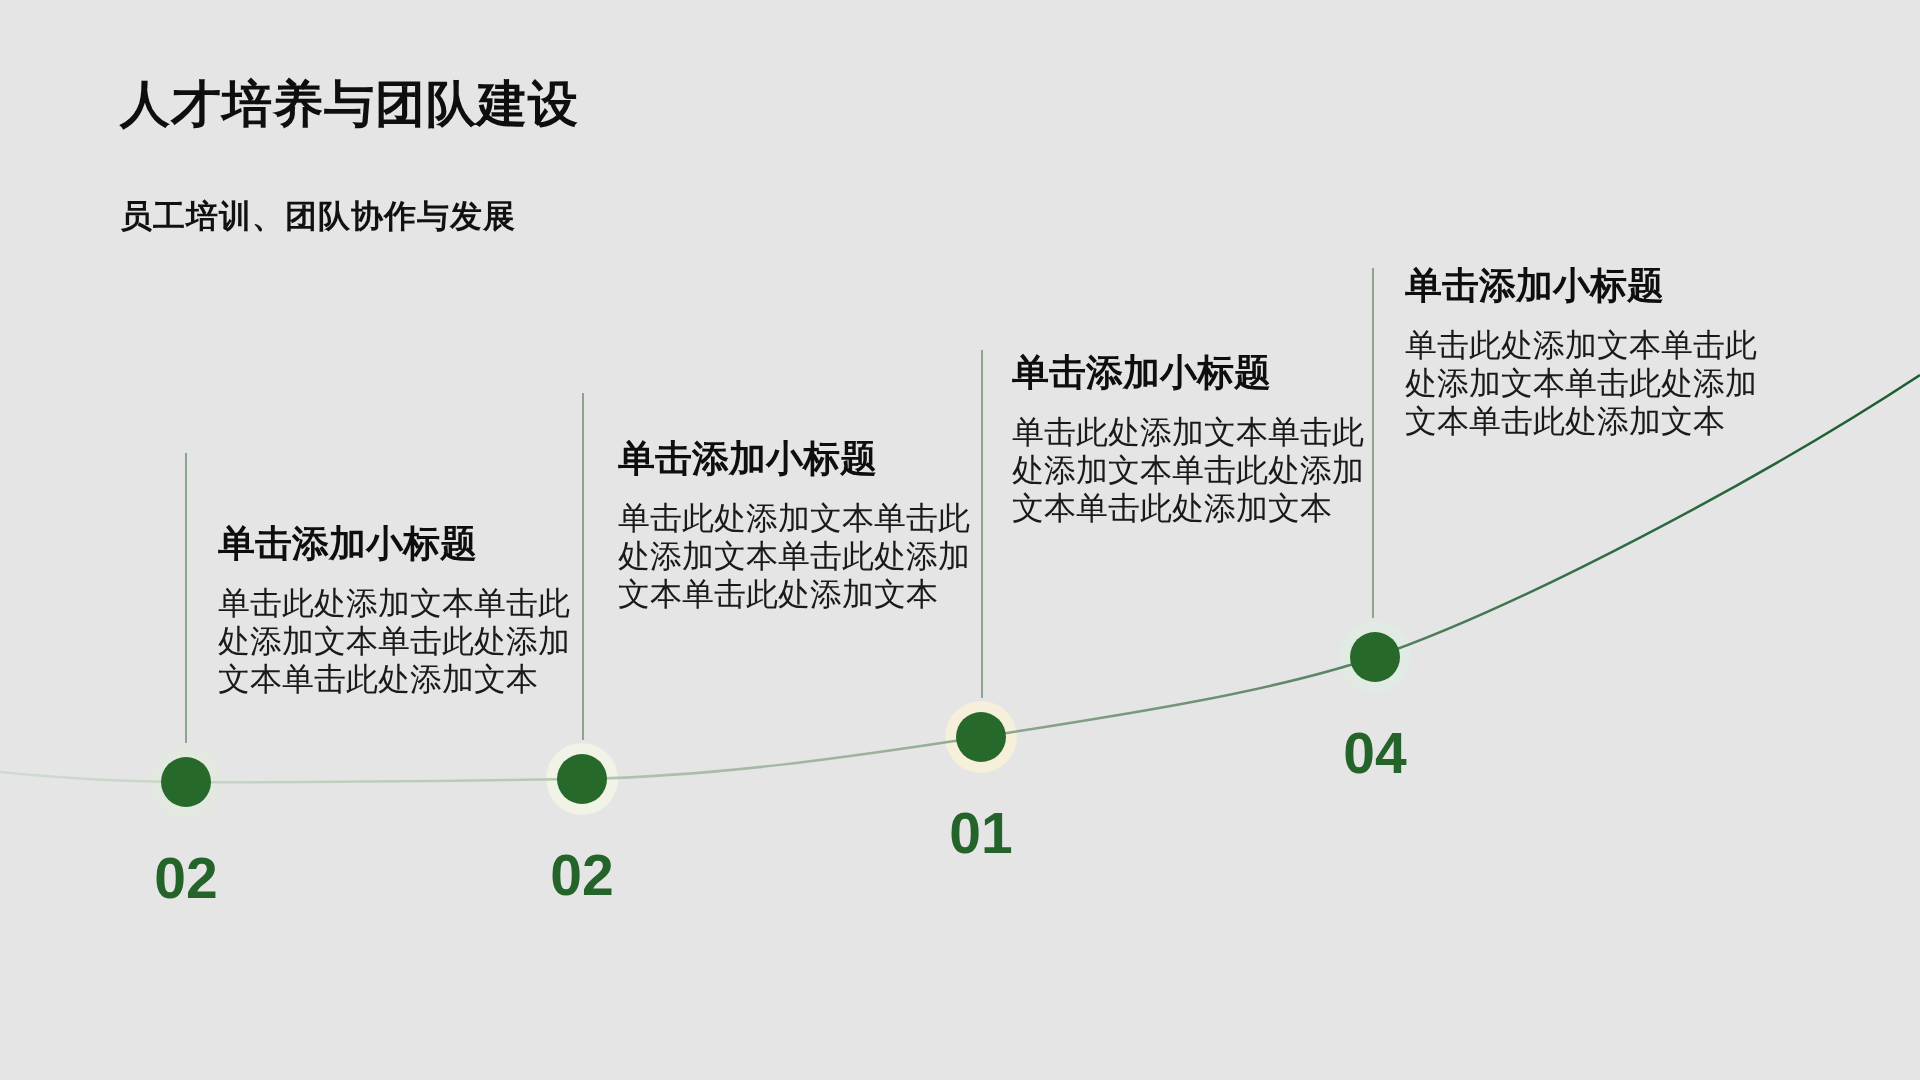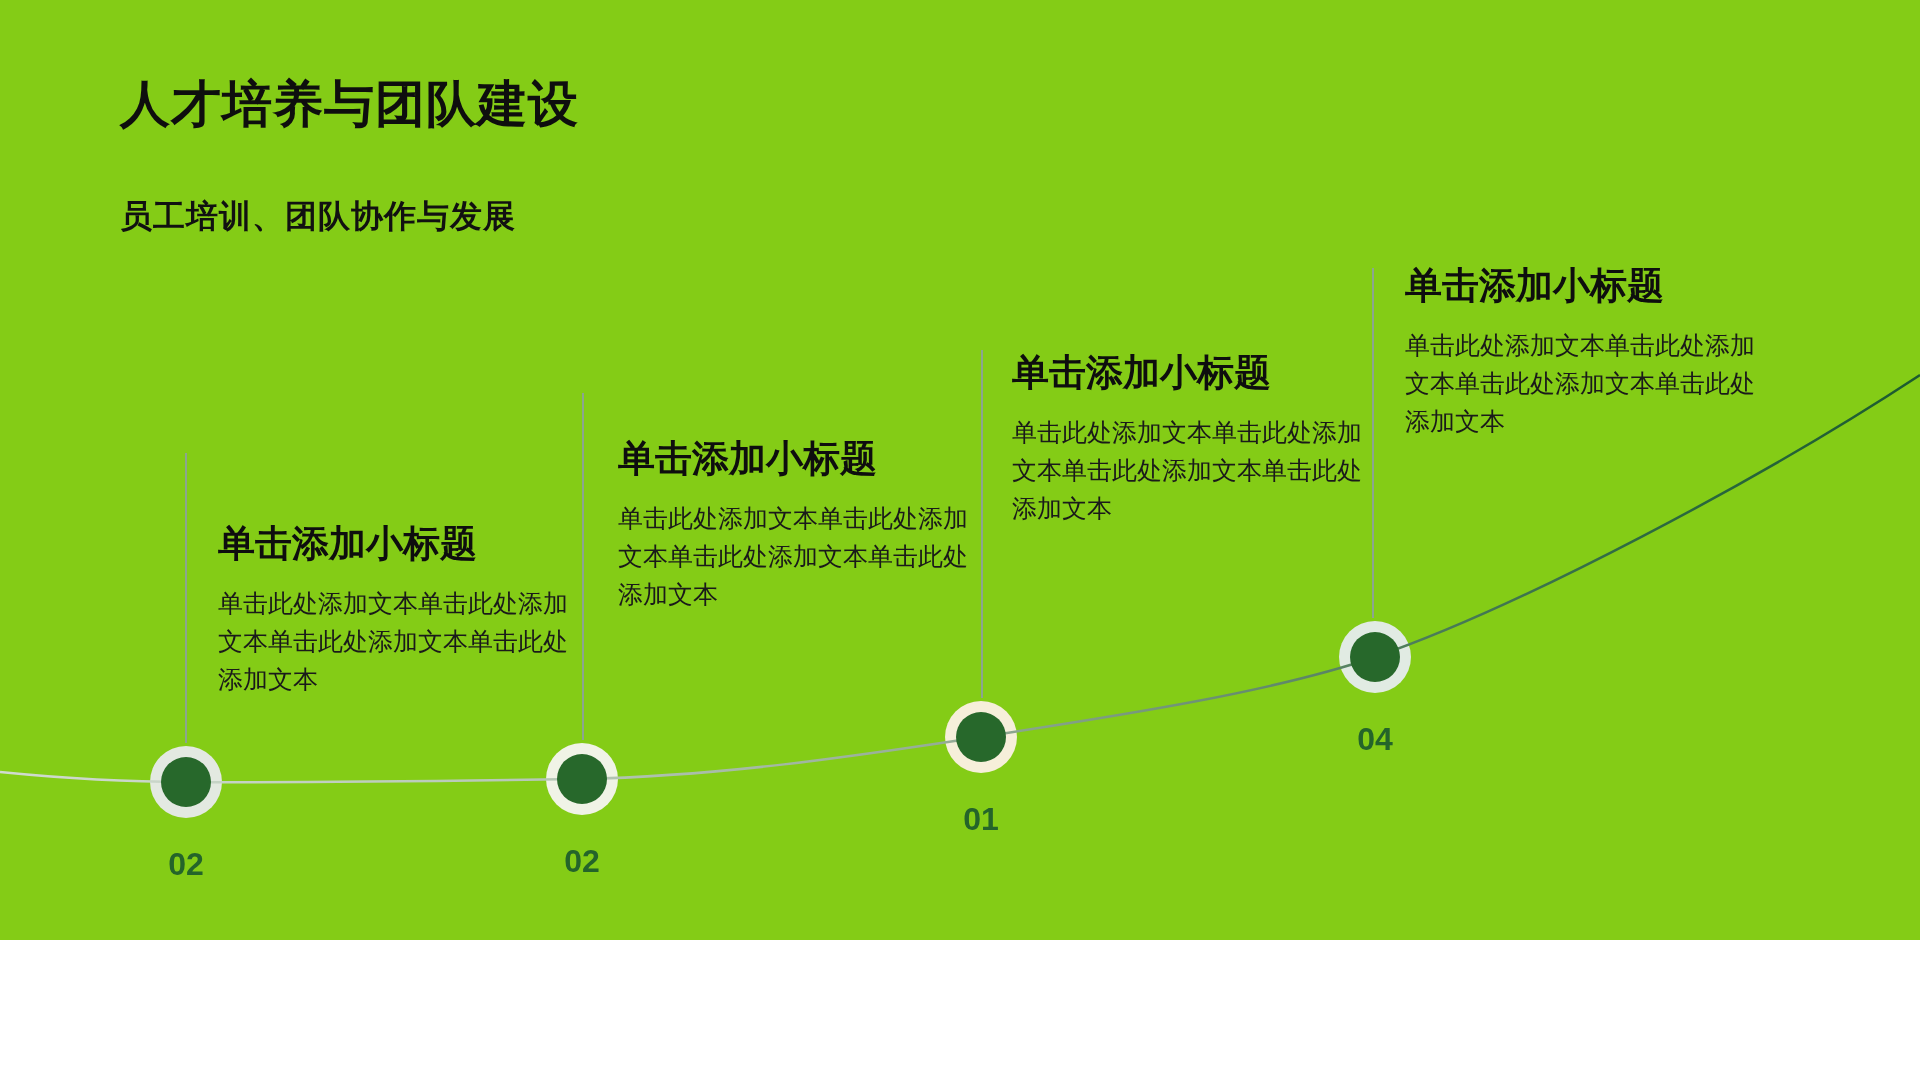--- a/index.html
+++ b/index.html
@@ -4,22 +4,22 @@
 <style>
   html, body {
     margin: 0;
     padding: 0;
     background: #ffffff;
     font-family: "Liberation Sans", "DejaVu Sans", sans-serif;
   }
   #slide {
     position: relative;
     width: 1920px;
-    height: 940px;
-    background: #84cc16;
+    height: 1080px;
+    background: #e5e5e5;
     overflow: hidden;
   }
   .slide-title {
     position: absolute;
     left: 120px;
     top: 72px;
     font-size: 50px;
     font-weight: 700;
     color: #0e0e0e;
     letter-spacing: 1px;
@@ -70,42 +70,42 @@
     z-index: 3;
   }
   .dot-1 { left: 161px; top: 757px; }
   .dot-2 { left: 557px; top: 754px; }
   .dot-3 { left: 956px; top: 712px; }
   .dot-4 { left: 1350px; top: 632px; }
   .step-number {
     position: absolute;
     width: 140px;
     text-align: center;
-    font-size: 32px;
+    font-size: 57px;
     font-weight: 700;
     color: #24642a;
     z-index: 3;
     line-height: 1.1;
   }
   .num-1 { left: 116px; top: 847px; }
   .num-2 { left: 512px; top: 844px; }
   .num-3 { left: 911px; top: 802px; }
   .num-4 { left: 1305px; top: 722px; }
   .item-heading {
     position: absolute;
     font-size: 37px;
     font-weight: 700;
     color: #0e0e0e;
     line-height: 1.2;
     z-index: 2;
   }
   .item-body {
     position: absolute;
     width: 358px;
-    font-size: 25px;
+    font-size: 32px;
     color: #1a1a1a;
     line-height: 38px;
     z-index: 2;
     word-break: break-all;
   }
   .head-1 { left: 218px; top: 522px; }
   .body-1 { left: 218px; top: 584px; }
   .head-2 { left: 618px; top: 437px; }
   .body-2 { left: 618px; top: 499px; }
   .head-3 { left: 1012px; top: 351px; }

